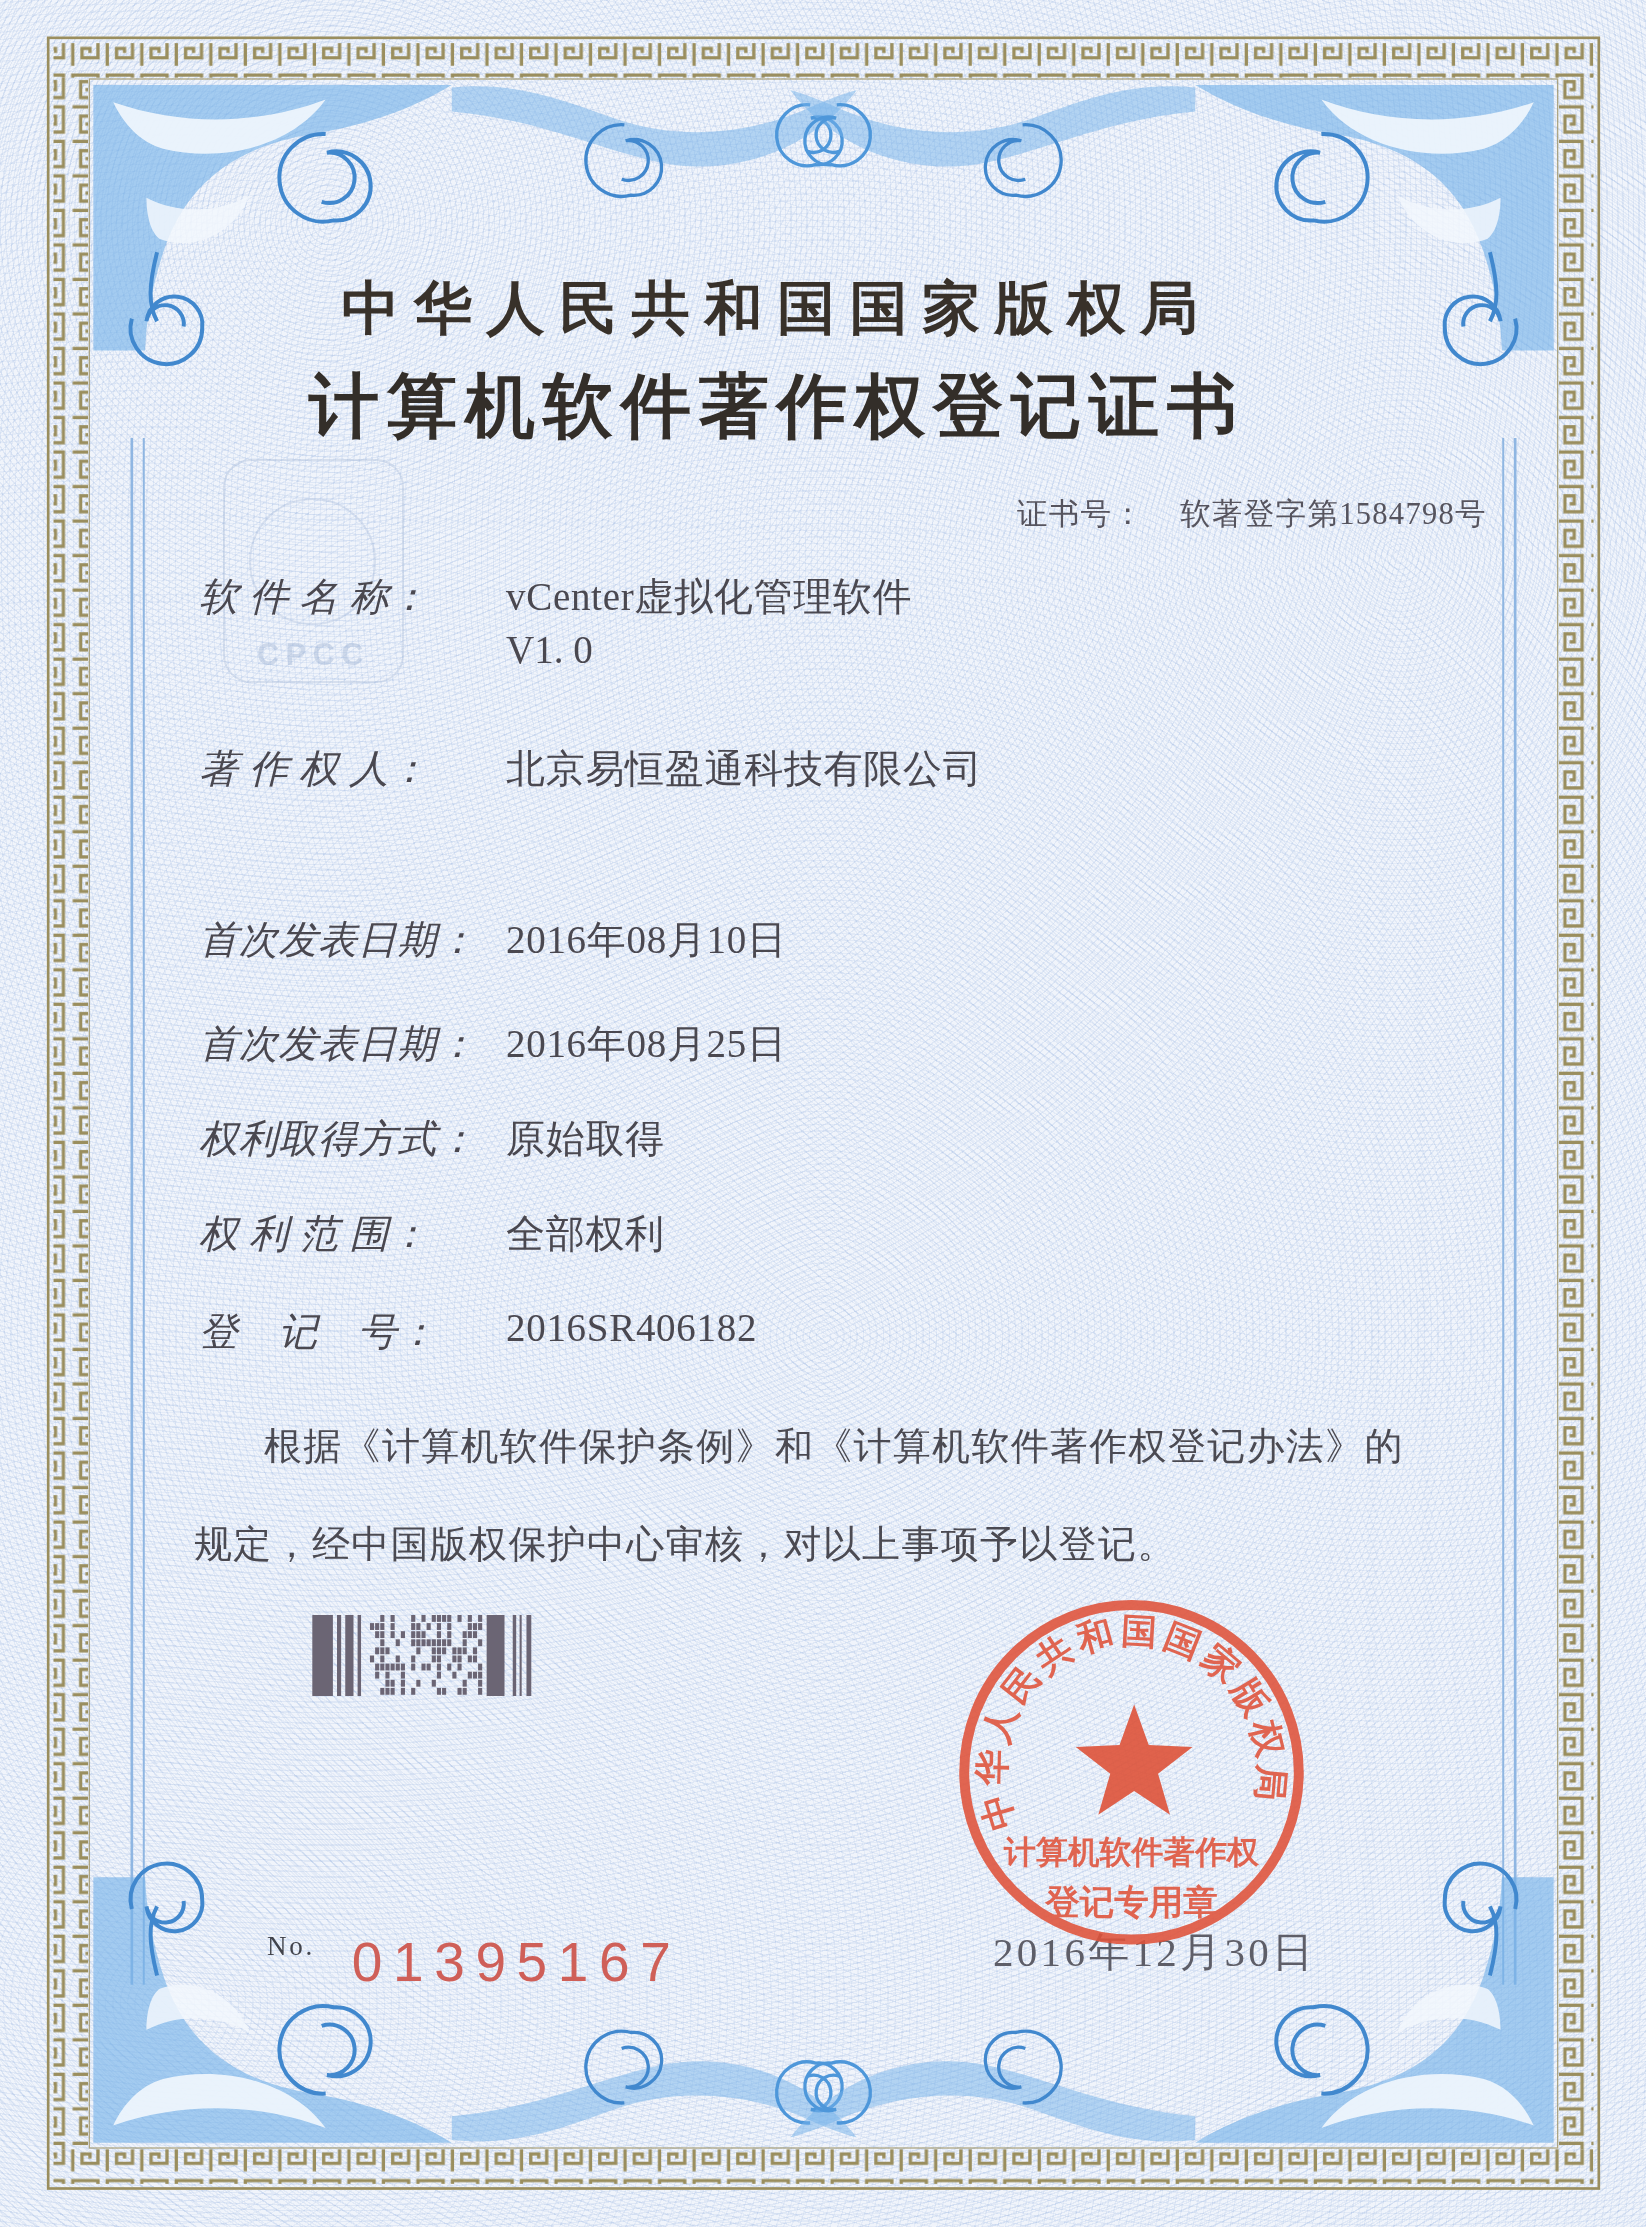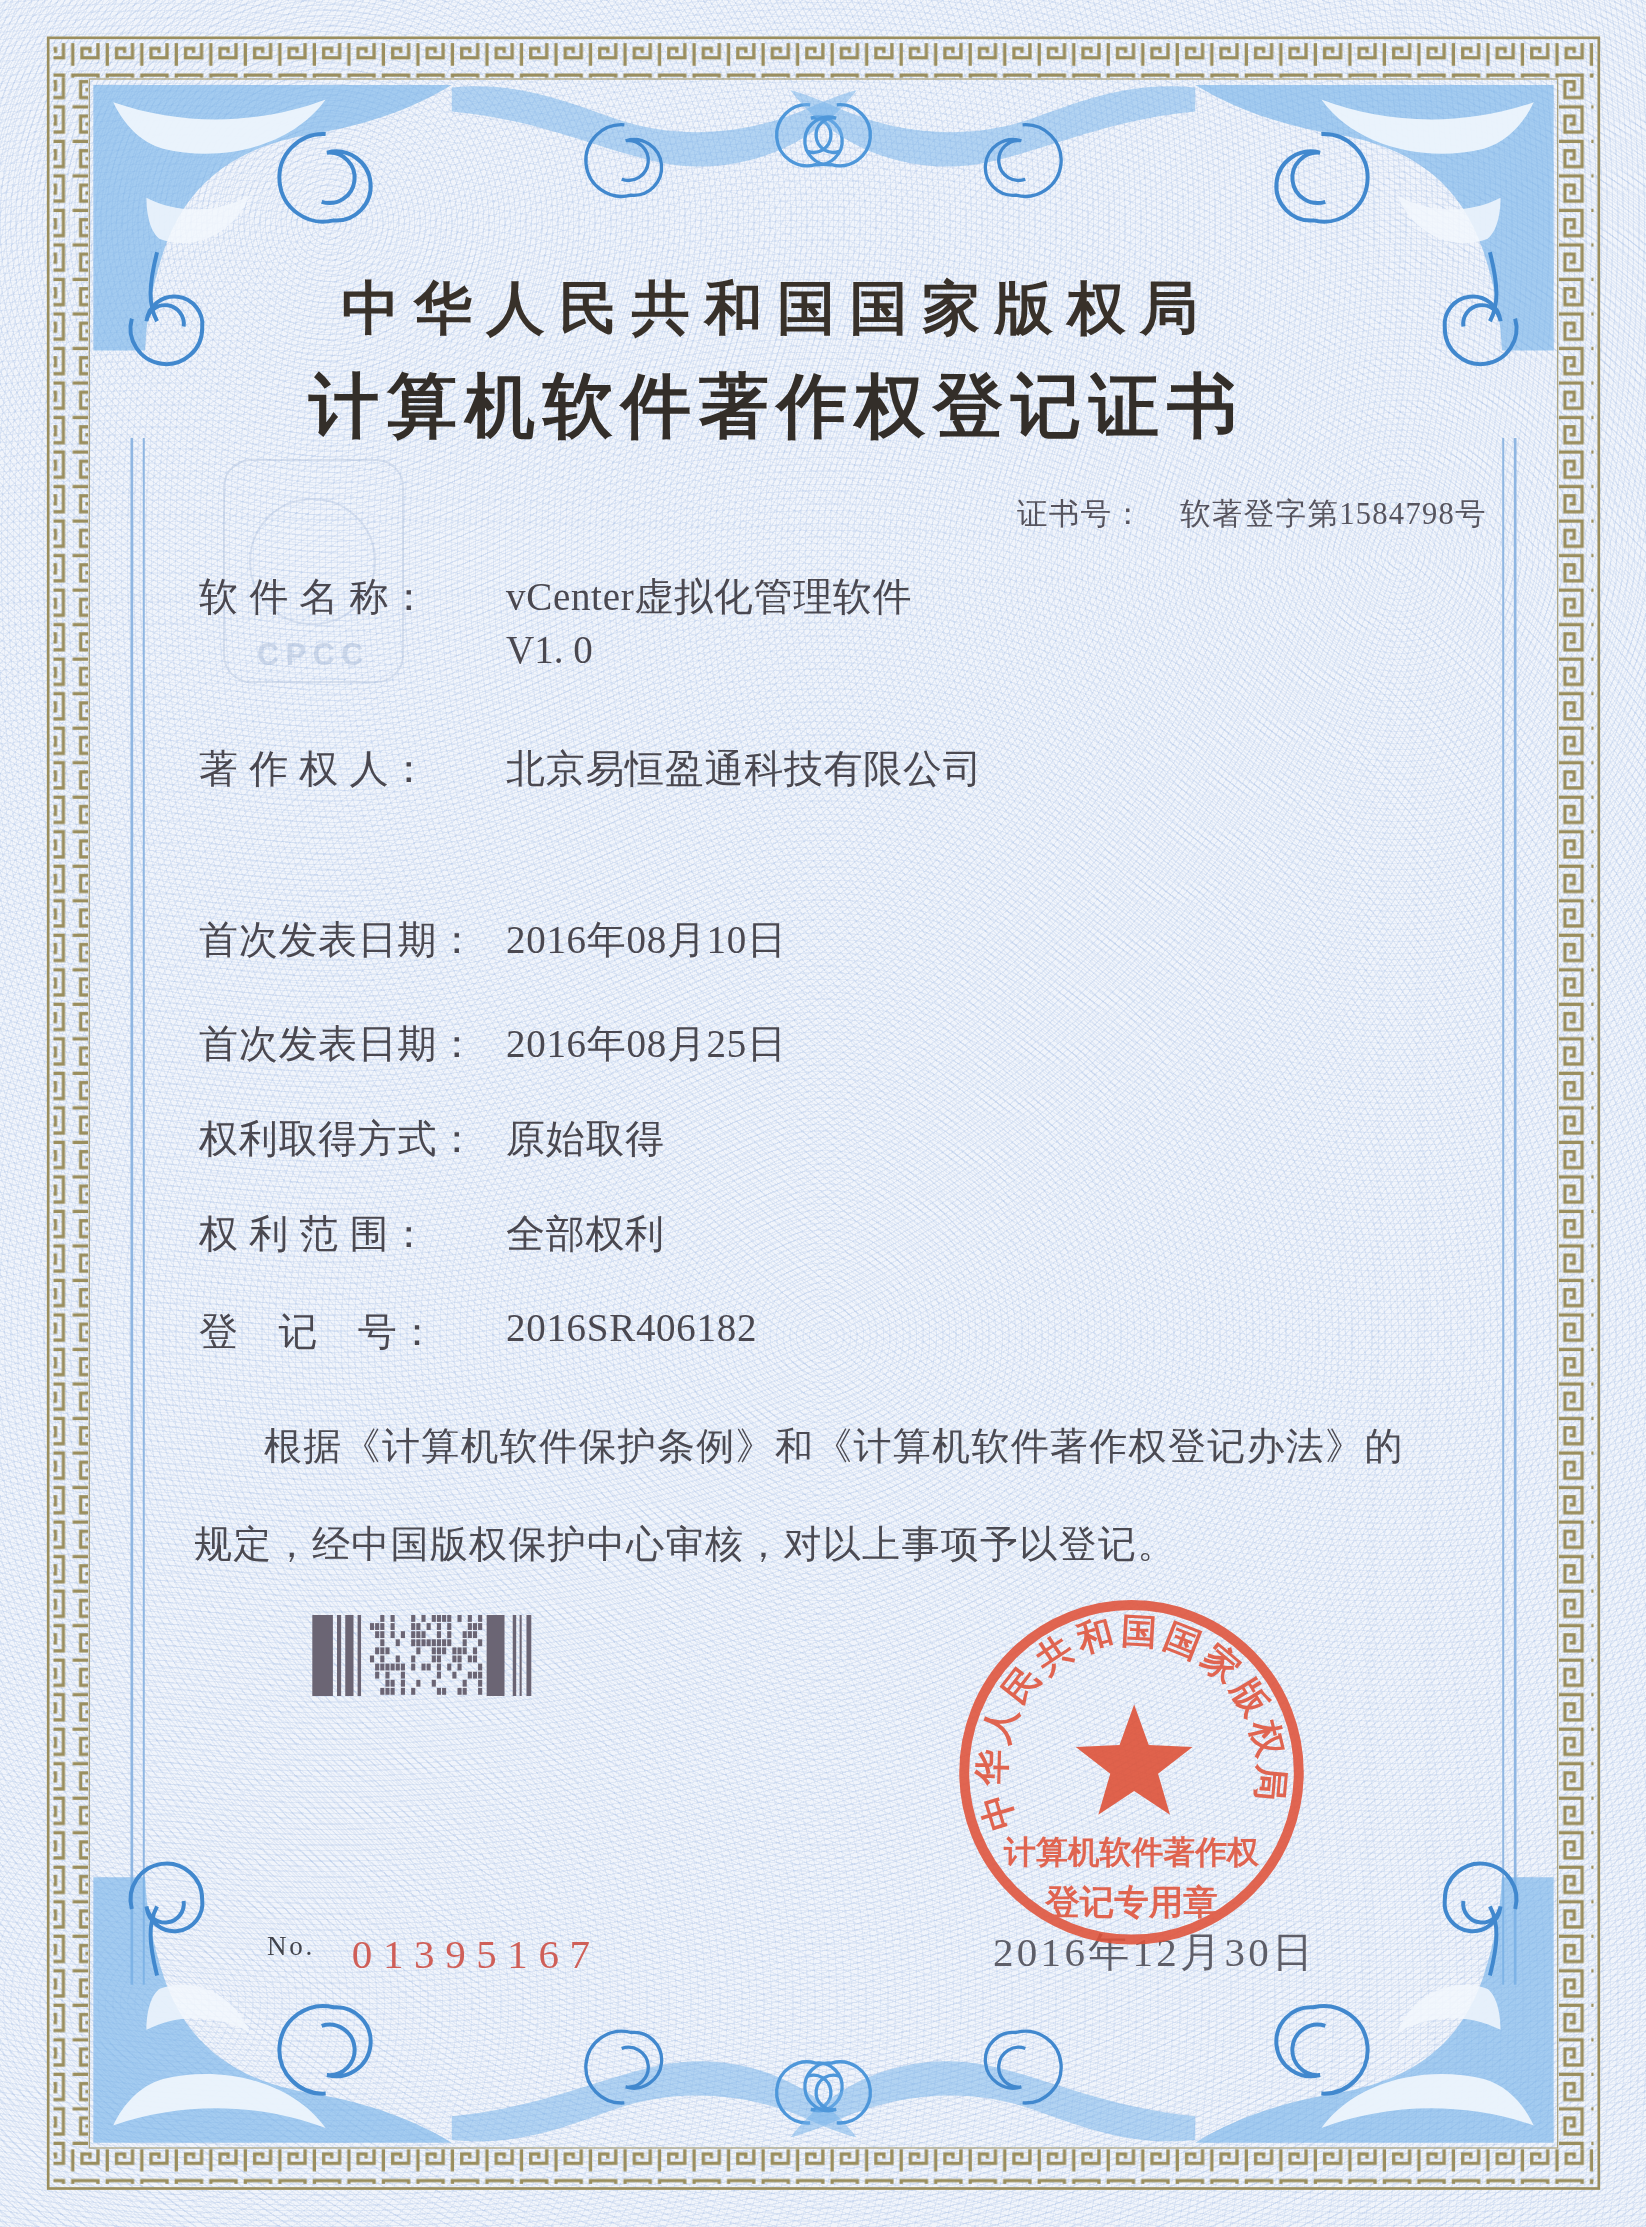--- a/index.html
+++ b/index.html
@@ -17,30 +17,30 @@
   .authority{
     left:0;top:270px;width:1554px;text-align:center;
     font-size:58px;font-weight:bold;letter-spacing:14.6px;color:#38312a;
   }
   .cert-title{
     left:0;top:360px;width:1554px;text-align:center;
     font-size:70px;font-weight:bold;letter-spacing:8px;color:#332e29;
   }
   .certno{left:1017px;top:494px;font-size:30.5px;color:#56545e;display:flex;gap:36px;letter-spacing:1.3px;}
   .field-row{position:absolute;left:199px;display:flex;font-size:39px;color:#4a4850;letter-spacing:0.7px;}
-  .f-label{width:307px;flex:none;white-space:pre;}
+  .f-label{width:307px;flex:none;white-space:pre;font-style:italic;}
   .f-value{white-space:pre;}
   .value2{left:506px;top:627px;font-size:39px;color:#4a4850;}
   .stline{font-size:38px;color:#4b4a52;letter-spacing:1.3px;white-space:pre;}
   .st1{left:264px;top:1421px;}
   .st2{left:194px;top:1519px;}
   .serial{left:267px;top:1931px;display:flex;align-items:flex-start;}
   .serial-prefix{font-size:27px;color:#41434b;letter-spacing:2.7px;}
-  .serial-number{margin-left:37px;font-size:41px;letter-spacing:10.6px;
-    font-family:Liberation Serif, serif;margin-top:-1.3px;}
+  .serial-number{margin-left:37px;font-size:55px;letter-spacing:10.6px;
+    font-family:Liberation Sans, sans-serif;margin-top:-1.3px;}
   .seal-date{left:993px;top:1925px;font-size:41px;color:#5e5e68;letter-spacing:3.3px;}
   .watermark{left:199px;top:459px;width:177px;height:220px;border:2px solid rgba(168,186,216,.45);
     border-radius:28px;opacity:.8;margin-left:24px;}
   .watermark .wm-circle{position:absolute;left:24px;top:37px;width:123px;height:123px;border-radius:50%;
     border:2px solid rgba(168,186,216,.42);}
   .watermark .wm-text{position:absolute;left:0;bottom:9.3px;width:100%;text-align:center;
     font-size:30.5px;letter-spacing:6.6px;color:rgba(160,180,212,.55);font-family:"Liberation Sans",sans-serif;font-weight:bold;}
   svg{display:block;}
   .overlay{left:0;top:0;pointer-events:none;}
 </style>

